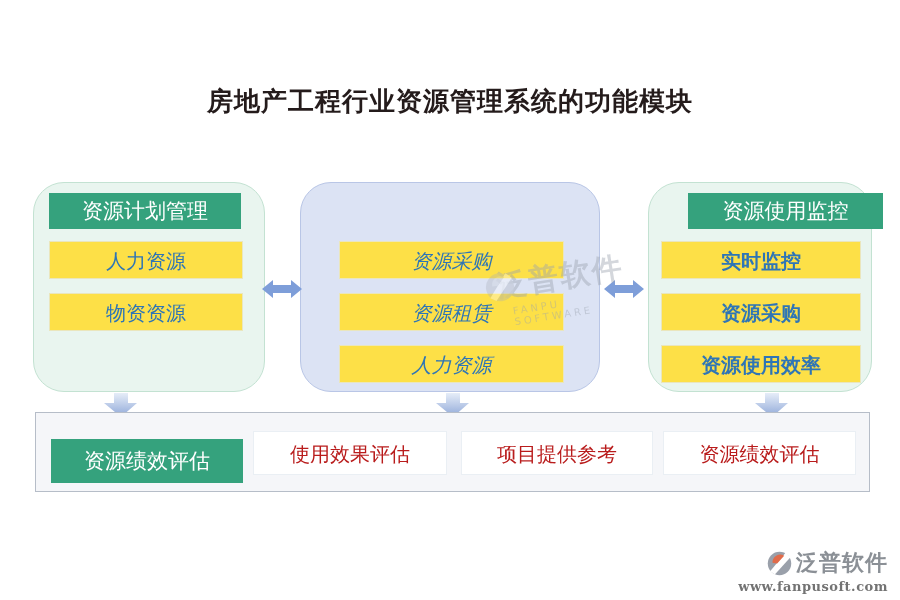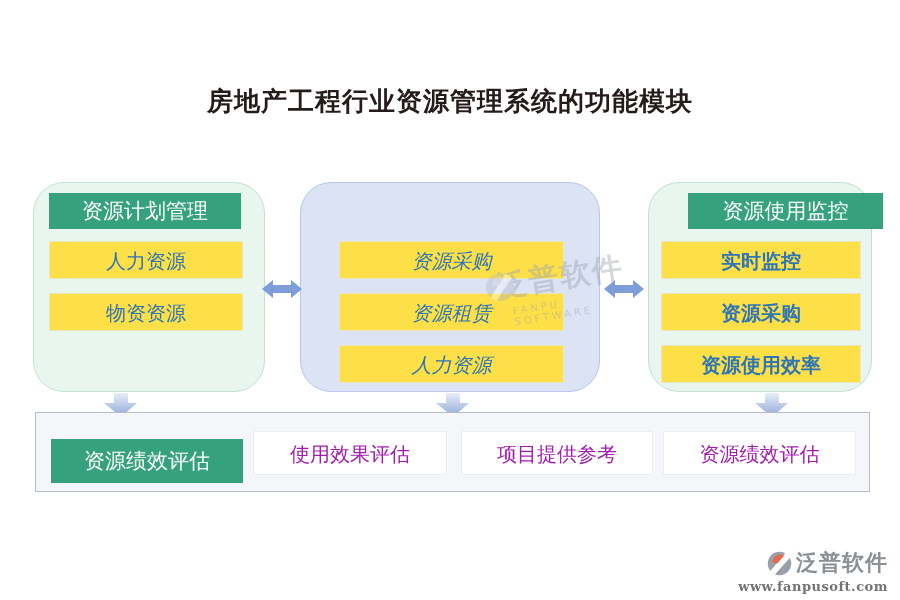--- a/index.html
+++ b/index.html
@@ -37,21 +37,21 @@
   #harrow-1 { left:262px; } #harrow-2 { left:604px; }
 
   .darrow { position:absolute; top:393px; width:34px; height:24px; }
   #darrow-1 { left:104px; } #darrow-2 { left:436px; } #darrow-3 { left:755px; }
 
   .bottom-panel { position:absolute; left:35px; top:412px; width:835px; height:80px;
                   background:#f5f6f9; border:1px solid #b6bdc8; }
   .bottom-box { position:absolute; top:18px; height:44px; line-height:44px;
                 text-align:center; font-size:20px; }
   .bottom-header { left:15px; width:192px; background:#35a27d; color:#ffffff; font-size:21px;margin-top:8px; }
-  .bottom-item { background:#ffffff; color:#a21caf; border:1px solid rgba(225,232,240,.7); }
+  .bottom-item { background:#ffffff; color:#b91c1c; border:1px solid rgba(225,232,240,.7); }
   .bottom-item.b0 { left:217px; width:194px; }
   .bottom-item.b1 { left:425px; width:192px; }
   .bottom-item.b2 { left:627px; width:193px; }
 
   .wm-center { position:absolute; left:468px; top:258px; width:170px;
                transform:rotate(-9deg); opacity:.42; color:#9aa2ae;
                pointer-events:none; z-index:5; text-align:left; }
   .wm-center .wm-logo { position:absolute; left:18px; top:6px; opacity:.8; }
   .wm-center .wm-text { font-size:30px; font-weight:bold; letter-spacing:2px; padding-left:30px; }
   .wm-center .wm-sub  { font-size:10px; letter-spacing:3px; padding-left:42px;

